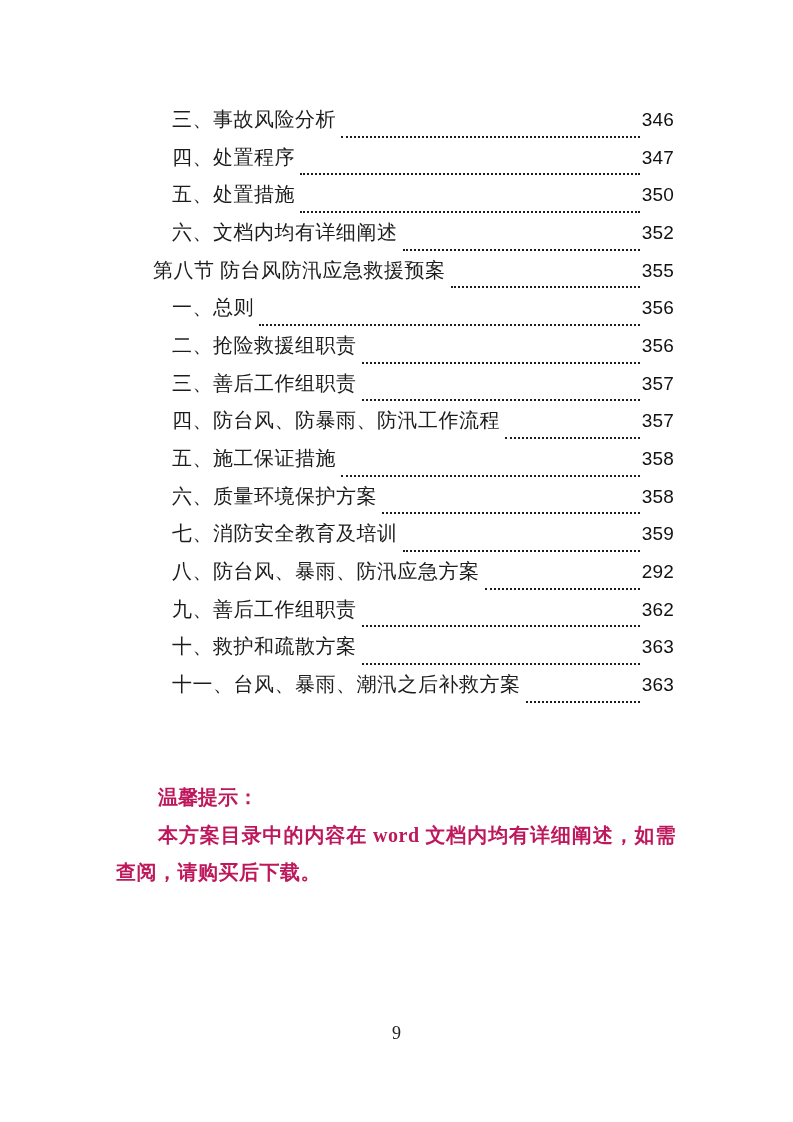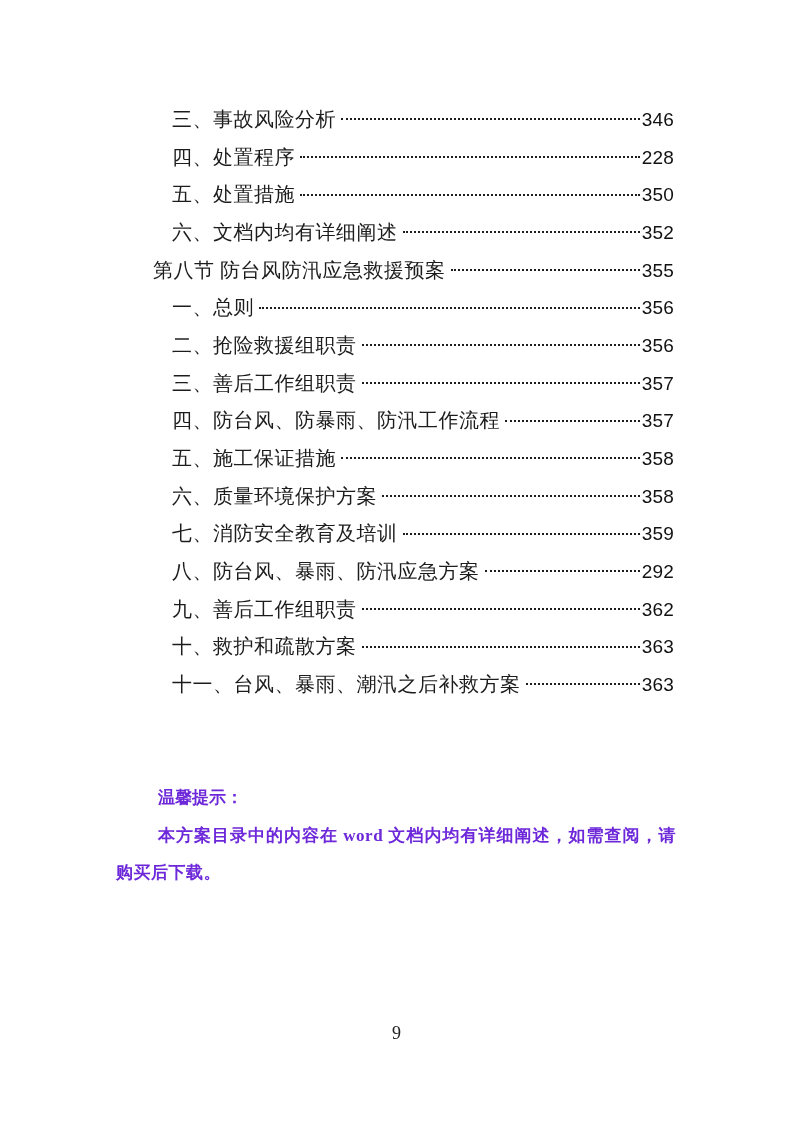--- a/index.html
+++ b/index.html
@@ -17,21 +17,21 @@
     color: #1c1c1c;
   }
   .toc {
     position: absolute;
     top: 101px;
     left: 116px;
     right: 119px;
   }
   .toc-row {
     display: flex;
-    align-items: center;
+    align-items: flex-end;
     height: 37.66px;
     line-height: 37.66px;
     font-size: 20px;
     white-space: nowrap;
   }
   .toc-row.level-1 { margin-left: 37px; }
   .toc-row.level-2 { margin-left: 56px; }
   .toc-label {
     white-space: nowrap;
     letter-spacing: 0.5px;
@@ -47,24 +47,24 @@
     font-family: Liberation Sans, sans-serif;
     font-size: 19px;
     color: #111111;
     letter-spacing: 0.2px;
   }
   .notice {
     position: absolute;
     top: 779px;
     left: 116px;
     right: 117px;
-    font-size: 17px;
+    font-size: 20px;
     font-weight: bold;
     line-height: 37.7px;
-    color: #6d28d9;
+    color: #be185d;
   }
   .notice p { margin: 0; }
   .notice-title { text-indent: 42px; }
   .notice-body {
     text-indent: 42px;
     text-align: justify;
     letter-spacing: 0.5px;
   }
   .footer-page-number {
     position: absolute;
@@ -85,21 +85,21 @@
   <div class="toc" id="toc">
     <div class="toc-row level-2">
       <span class="toc-label">三、事故风险分析</span>
       <span class="toc-dots"></span>
       <span class="toc-page">346</span>
     </div>
 
     <div class="toc-row level-2">
       <span class="toc-label">四、处置程序</span>
       <span class="toc-dots"></span>
-      <span class="toc-page">228</span>
+      <span class="toc-page">347</span>
     </div>
 
     <div class="toc-row level-2">
       <span class="toc-label">五、处置措施</span>
       <span class="toc-dots"></span>
       <span class="toc-page">350</span>
     </div>
 
     <div class="toc-row level-2">
       <span class="toc-label">六、文档内均有详细阐述</span>

